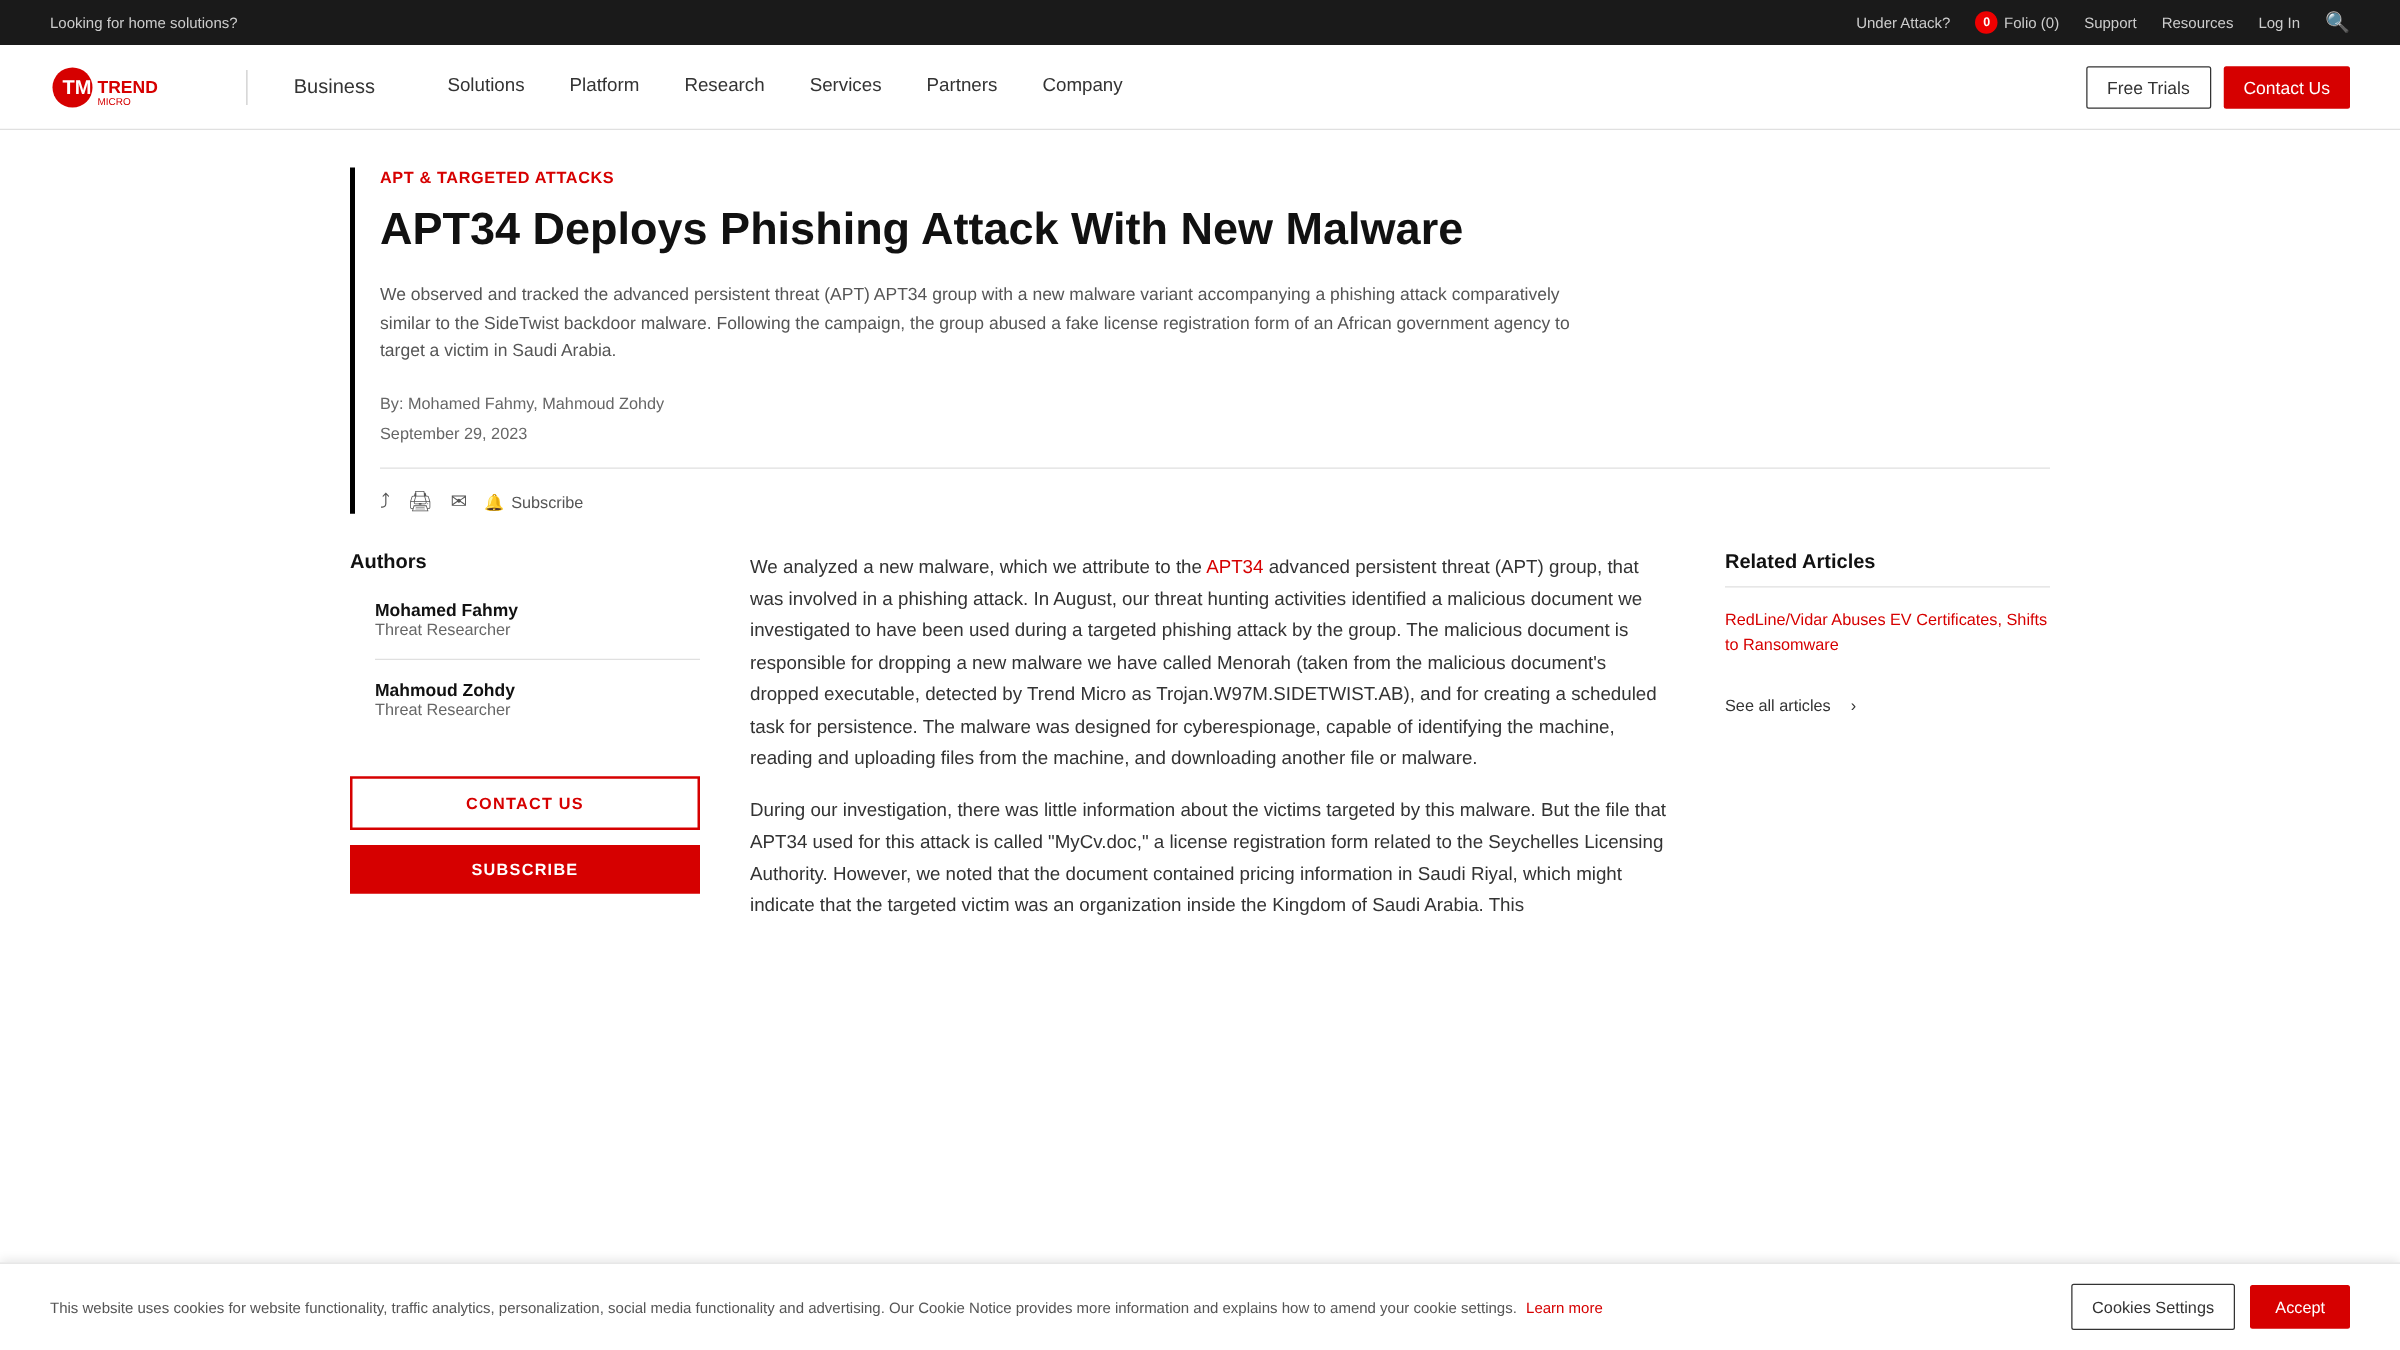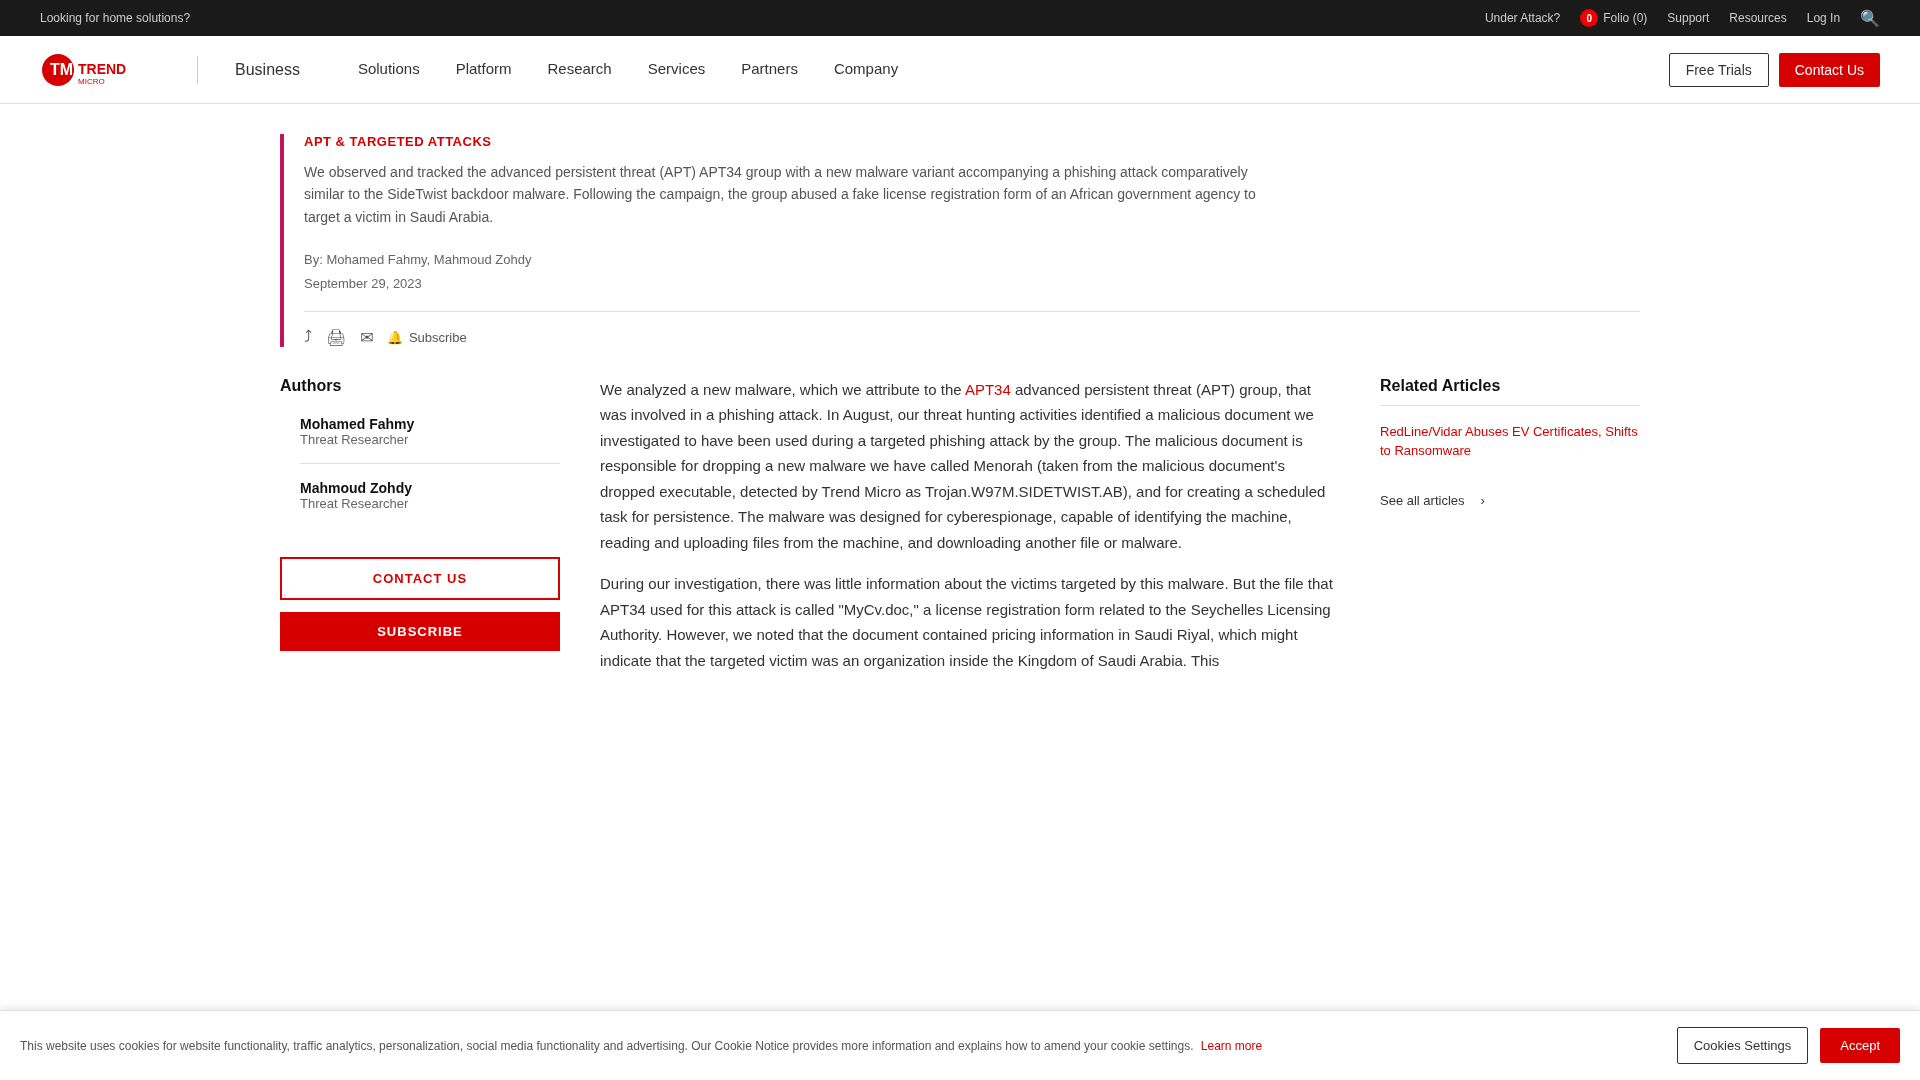--- a/index.html
+++ b/index.html
@@ -109,21 +109,21 @@
 
     
     .content-wrapper {
       max-width: 1440px;
       margin: 0 auto;
       padding: 30px 40px 0;
     }
 
     
     .article-header {
-      border-left: 4px solid #be185d;
+      border-left: 4px solid #000000;
       padding-left: 20px;
       margin-bottom: 30px;
     }
     .category-label {
       color: #d60000;
       font-size: 13px;
       font-weight: bold;
       margin-bottom: 12px;
       text-transform: uppercase;
       letter-spacing: 0.5px;
@@ -286,21 +286,21 @@
     }
 
     
     .cookie-banner {
       position: fixed;
       bottom: 0;
       left: 0;
       right: 0;
       background: #fff;
       border-top: 1px solid #e0e0e0;
-      padding: 16px 20px;
+      padding: 16px 40px;
       display: flex;
       align-items: center;
       justify-content: space-between;
       gap: 8px;
       z-index: 1000;
       box-shadow: 0 -2px 8px rgba(0,0,0,0.1);
     }
     .cookie-text {
       font-size: 12px;
       color: #555;
@@ -393,20 +393,21 @@
   <div class="nav-cta">
     <button class="btn-free-trials">Free Trials</button>
     <button class="btn-contact-us">Contact Us</button>
   </div>
 </nav>
 
 <div class="content-wrapper">
 
   <div class="article-header">
     <div class="category-label">APT &amp; Targeted Attacks</div>
+    <h1 class="article-title">APT34 Deploys Phishing Attack With New Malware</h1>
     <p class="article-desc">We observed and tracked the advanced persistent threat (APT) APT34 group with a new malware variant accompanying a phishing attack comparatively similar to the SideTwist backdoor malware. Following the campaign, the group abused a fake license registration form of an African government agency to target a victim in Saudi Arabia.</p>
     <div class="article-meta">
       <div>
         <span>By:</span>
         <span>Mohamed Fahmy, Mahmoud Zohdy</span>
       </div>
       <div>September 29, 2023</div>
     </div>
     <div class="article-toolbar">
       <button class="toolbar-icon-btn">

